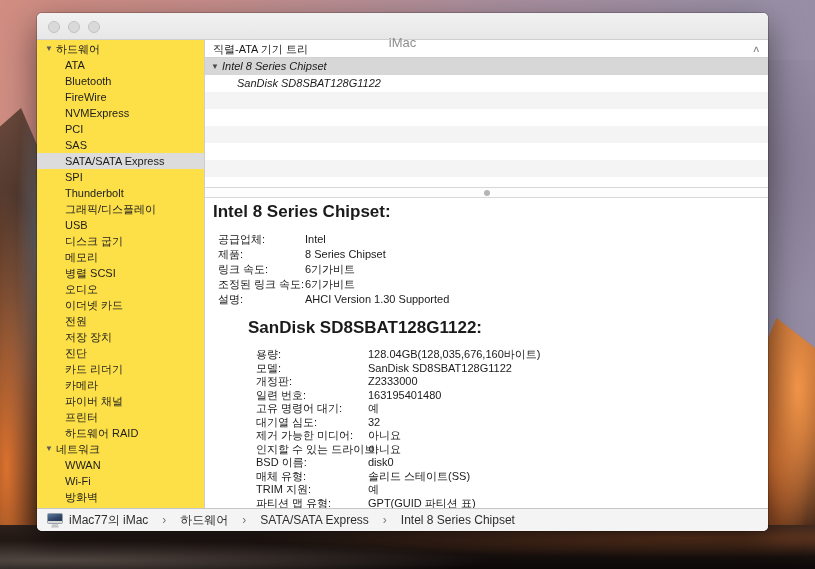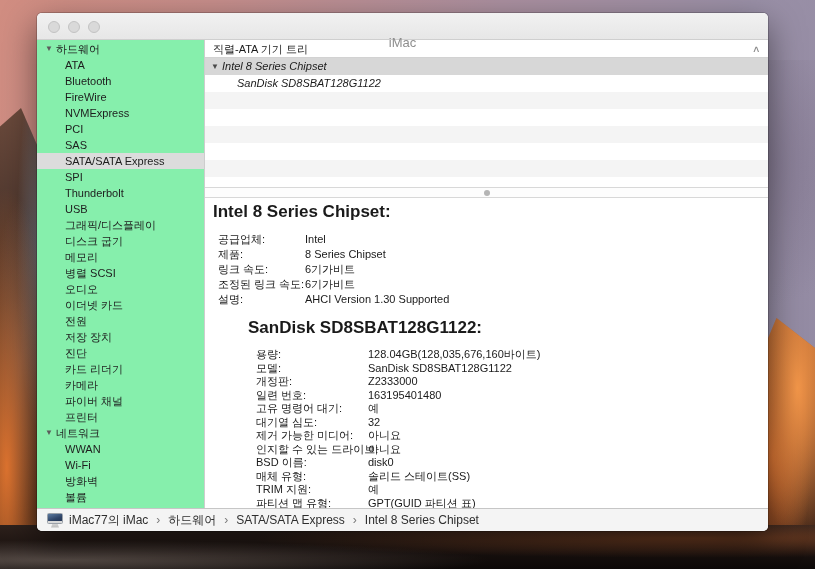--- a/index.html
+++ b/index.html
@@ -39,21 +39,21 @@
   .titlebar { position:relative; height:27px; flex:0 0 27px;
     background:linear-gradient(#f1f1f1,#e7e7e7); border-bottom:1px solid #cfcfcf; }
   .traffic { position:absolute; left:11px; top:0; height:27px; display:flex; align-items:center; gap:8px; }
   .tl { width:12px; height:12px; border-radius:50%; background:#d9d9d9; border:1px solid #c3c3c3; }
   .win-title { position:absolute; left:0; right:0; top:16px; height:27px; line-height:27px;
     text-align:center; font-size:13px; color:#8e8e8e; }
 
   .content { flex:1 1 auto; display:flex; min-height:0; }
 
   
-  .sidebar { width:168px; flex:0 0 168px; background:#86efac; border-right:1px solid #cdcdcd;
+  .sidebar { width:168px; flex:0 0 168px; background:#fde047; border-right:1px solid #cdcdcd;
     padding-top:1px; overflow:hidden; font-size:11px; color:#1d1d1d; }
   .sb-row { height:16px; line-height:16px; white-space:nowrap; }
   .sb-section { padding-left:8px; }
   .sb-section .disclosure { display:inline-block; width:11px; font-size:8px; color:#5c5c5c;
     vertical-align:middle; transform:translateY(-1px); }
   .sb-item { padding-left:28px; }
   .sb-item.selected { background:#dcdcdc; }
 
   
   .main { flex:1 1 auto; display:flex; flex-direction:column; min-width:0; }
@@ -97,21 +97,21 @@
   
   .statusbar { height:23px; flex:0 0 23px; background:#f4f4f4; border-top:1px solid #c6c6c6;
     display:flex; align-items:center; padding-left:10px; gap:6px; }
   .imac-icon { position:relative; width:16px; height:15px; flex:0 0 16px; }
   .imac-screen { position:absolute; left:0; top:0; width:16px; height:11px;
     border:1px solid #9aa0a8; border-radius:1.5px;
     background:linear-gradient(160deg,#5d7ba0 0%,#2e4366 55%,#20304d 100%);
     box-shadow:inset 0 -2px 0 #d8d8d8; }
   .imac-stand { position:absolute; left:4px; top:11px; width:8px; height:4px;
     background:linear-gradient(#d2d2d2,#b9b9b9); clip-path:polygon(18% 0,82% 0,100% 100%,0 100%); }
-  .breadcrumb { display:flex; align-items:center; font-size:12px; color:#2e2e2e; gap:8px; white-space:nowrap; }
+  .breadcrumb { display:flex; align-items:center; font-size:12px; color:#2e2e2e; gap:14px; white-space:nowrap; }
   .crumb-sep { color:#7a7a7a; font-size:12px; }
 </style>
 </head>
 <body>
 
 <div class="desktop">
   <div class="cloud"></div>
   <div class="mtn-left"></div>
   <div class="mtn-right"></div>
   <div class="mtn-bottom"></div>
@@ -132,34 +132,35 @@
           <div class="sb-row sb-section"><span class="disclosure">▼</span><span>하드웨어</span></div>
           <div class="sb-row sb-item"><span>ATA</span></div>
           <div class="sb-row sb-item"><span>Bluetooth</span></div>
           <div class="sb-row sb-item"><span>FireWire</span></div>
           <div class="sb-row sb-item"><span>NVMExpress</span></div>
           <div class="sb-row sb-item"><span>PCI</span></div>
           <div class="sb-row sb-item"><span>SAS</span></div>
           <div class="sb-row sb-item selected"><span>SATA/SATA Express</span></div>
           <div class="sb-row sb-item"><span>SPI</span></div>
           <div class="sb-row sb-item"><span>Thunderbolt</span></div>
+          <div class="sb-row sb-item"><span>그래픽/디스플레이</span></div>
           <div class="sb-row sb-item"><span>USB</span></div>
-          <div class="sb-row sb-item"><span>그래픽/디스플레이</span></div>
           <div class="sb-row sb-item"><span>디스크 굽기</span></div>
           <div class="sb-row sb-item"><span>메모리</span></div>
           <div class="sb-row sb-item"><span>병렬 SCSI</span></div>
           <div class="sb-row sb-item"><span>오디오</span></div>
           <div class="sb-row sb-item"><span>이더넷 카드</span></div>
           <div class="sb-row sb-item"><span>전원</span></div>
           <div class="sb-row sb-item"><span>저장 장치</span></div>
           <div class="sb-row sb-item"><span>진단</span></div>
           <div class="sb-row sb-item"><span>카드 리더기</span></div>
           <div class="sb-row sb-item"><span>카메라</span></div>
           <div class="sb-row sb-item"><span>파이버 채널</span></div>
           <div class="sb-row sb-item"><span>프린터</span></div>
+          <div class="sb-row sb-item"><span>하드웨어 RAID</span></div>
           <div class="sb-row sb-section"><span class="disclosure">▼</span><span>네트워크</span></div>
           <div class="sb-row sb-item"><span>WWAN</span></div>
           <div class="sb-row sb-item"><span>Wi-Fi</span></div>
           <div class="sb-row sb-item"><span>방화벽</span></div>
           <div class="sb-row sb-item"><span>볼륨</span></div>
         </aside>
 
       <div class="main">
         <div class="tree-header">
           <span>직렬-ATA 기기 트리</span>

